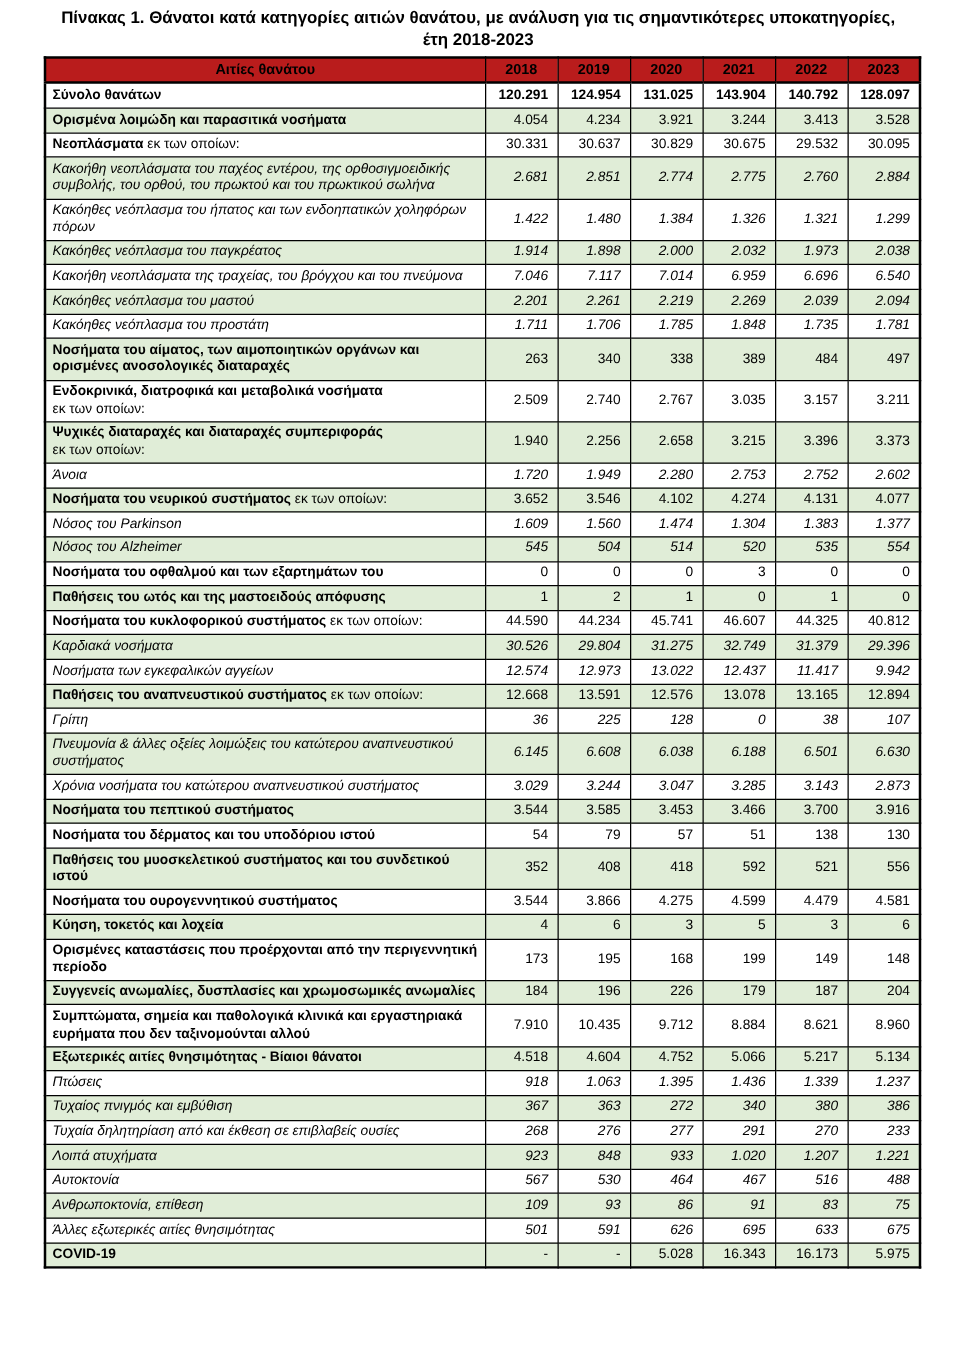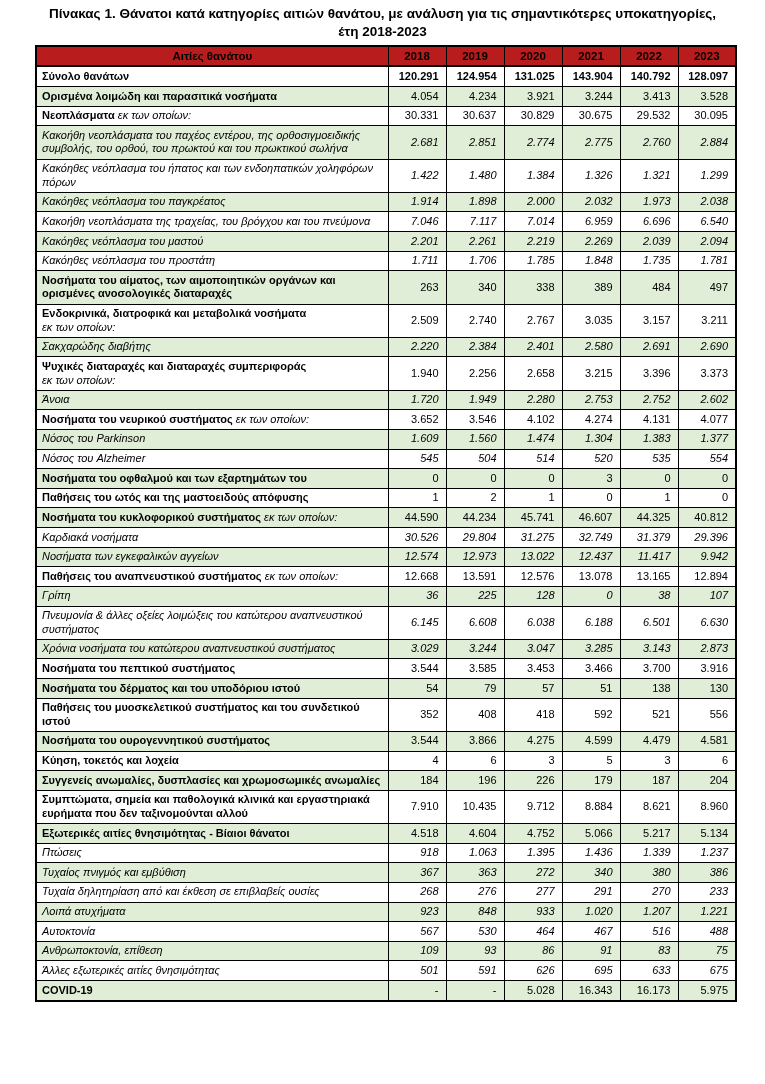--- a/index.html
+++ b/index.html
@@ -41,21 +41,21 @@
   tbody td{
     font-size:11px;
     line-height:1.24;
   }
   tbody tr:nth-child(even) td{ background:#e0edd7; }
   td.lbl{ padding:2.5px 4px 2.5px 5px; text-align:left; }
   td.num{ padding:2.5px 7px 2.5px 2px; text-align:right; white-space:nowrap; }
   tr.style-total td{ font-weight:bold; }
   tr.style-bold .lbl-text{ font-weight:bold; }
   tr.style-italic td{ font-style:italic; }
-  .sfx{ font-style:italic; font-weight:normal; }
+  .sfx{ font-weight:normal; }
 </style>
 </head>
 <body>
 
 <div class="title">
   <span>Πίνακας 1. Θάνατοι κατά κατηγορίες αιτιών θανάτου, με ανάλυση για τις σημαντικότερες υποκατηγορίες,</span><br>
   <span>έτη 2018-2023</span>
 </div>
 
 <table class="deaths">
@@ -172,29 +172,20 @@
       </tr>
       <tr class="style-bold">
         <td class="lbl"><span class="lbl-text">Ενδοκρινικά, διατροφικά και μεταβολικά νοσήματα</span><br><span class="sfx">εκ των οποίων:</span></td>
         <td class="num">2.509</td>
         <td class="num">2.740</td>
         <td class="num">2.767</td>
         <td class="num">3.035</td>
         <td class="num">3.157</td>
         <td class="num">3.211</td>
       </tr>
-      <tr class="style-italic">
-        <td class="lbl"><span class="lbl-text">Σακχαρώδης διαβήτης</span></td>
-        <td class="num">2.220</td>
-        <td class="num">2.384</td>
-        <td class="num">2.401</td>
-        <td class="num">2.580</td>
-        <td class="num">2.691</td>
-        <td class="num">2.690</td>
-      </tr>
       <tr class="style-bold">
         <td class="lbl"><span class="lbl-text">Ψυχικές διαταραχές και διαταραχές συμπεριφοράς</span><br><span class="sfx">εκ των οποίων:</span></td>
         <td class="num">1.940</td>
         <td class="num">2.256</td>
         <td class="num">2.658</td>
         <td class="num">3.215</td>
         <td class="num">3.396</td>
         <td class="num">3.373</td>
       </tr>
       <tr class="style-italic">
@@ -353,20 +344,29 @@
       <tr class="style-bold">
         <td class="lbl"><span class="lbl-text">Κύηση, τοκετός και λοχεία</span></td>
         <td class="num">4</td>
         <td class="num">6</td>
         <td class="num">3</td>
         <td class="num">5</td>
         <td class="num">3</td>
         <td class="num">6</td>
       </tr>
       <tr class="style-bold">
+        <td class="lbl"><span class="lbl-text">Ορισμένες καταστάσεις που προέρχονται από την περιγεννητική περίοδο</span></td>
+        <td class="num">173</td>
+        <td class="num">195</td>
+        <td class="num">168</td>
+        <td class="num">199</td>
+        <td class="num">149</td>
+        <td class="num">148</td>
+      </tr>
+      <tr class="style-bold">
         <td class="lbl"><span class="lbl-text">Συγγενείς ανωμαλίες, δυσπλασίες και χρωμοσωμικές ανωμαλίες</span></td>
         <td class="num">184</td>
         <td class="num">196</td>
         <td class="num">226</td>
         <td class="num">179</td>
         <td class="num">187</td>
         <td class="num">204</td>
       </tr>
       <tr class="style-bold">
         <td class="lbl"><span class="lbl-text">Συμπτώματα, σημεία και παθολογικά κλινικά και εργαστηριακά ευρήματα που δεν ταξινομούνται αλλού</span></td>

